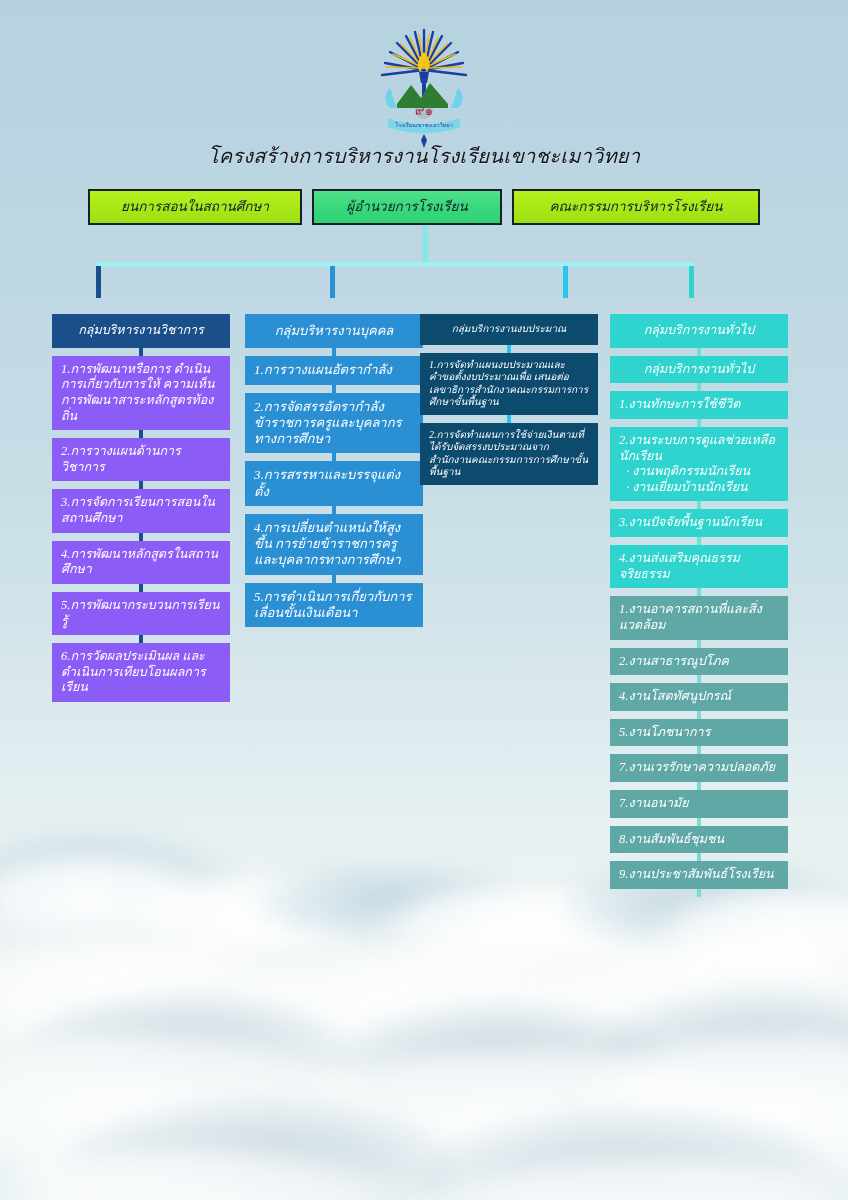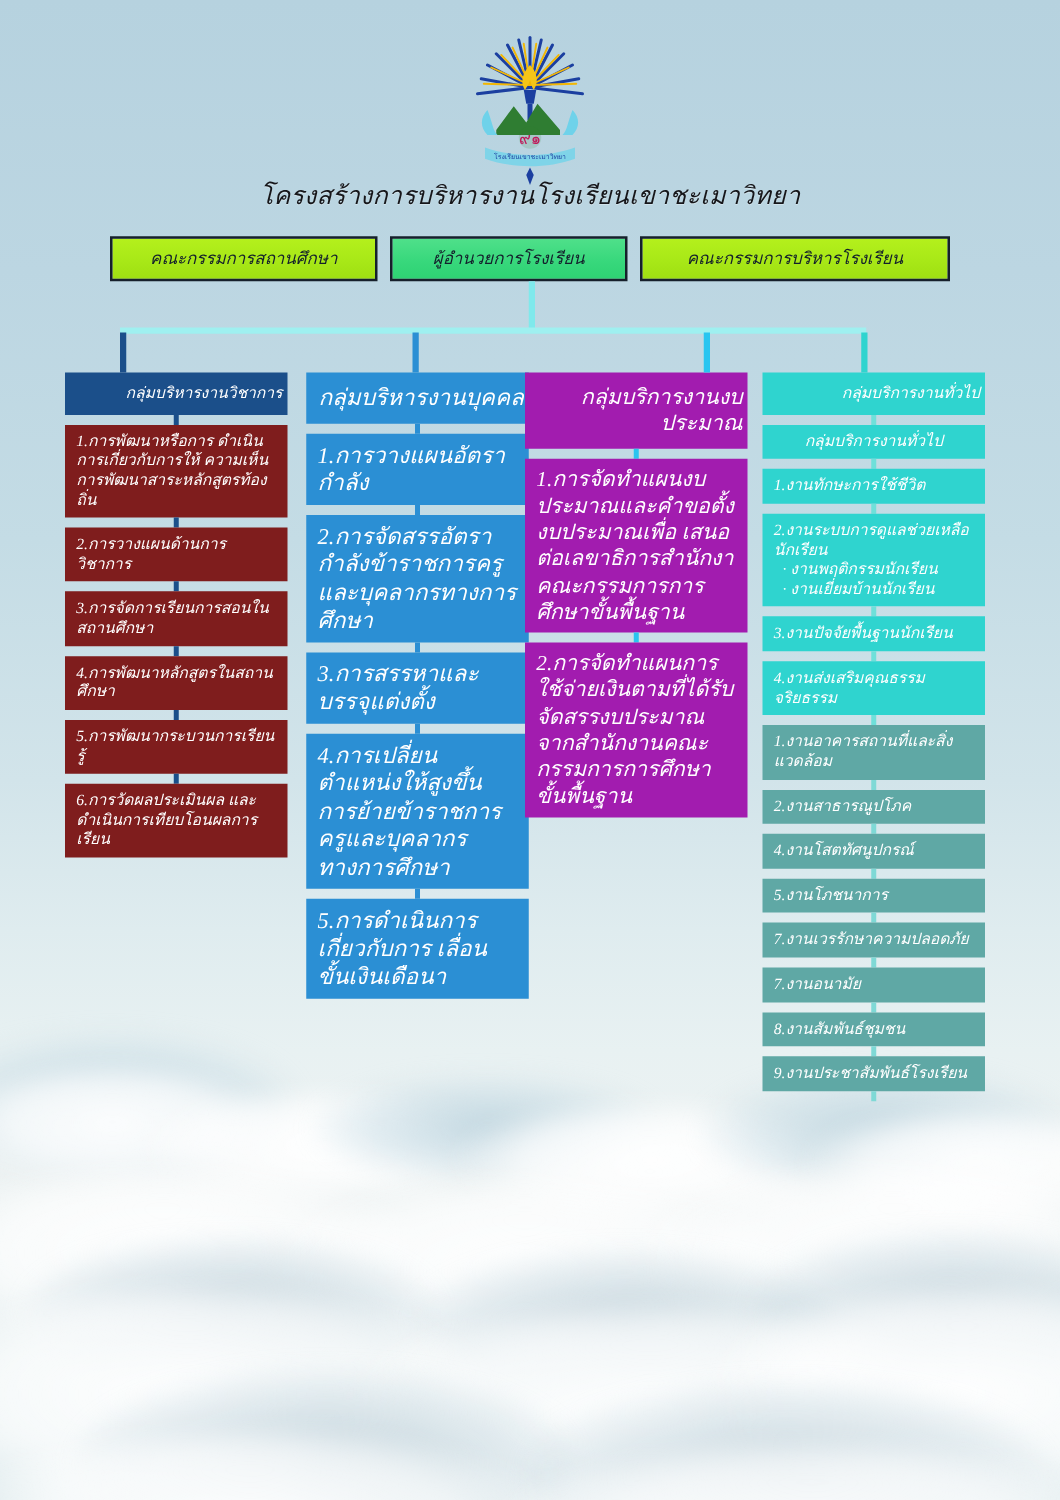--- a/index.html
+++ b/index.html
@@ -69,31 +69,32 @@
   .node{
     box-sizing:border-box;
     padding:6px 9px;
     margin-bottom:8px;
     font-style:italic;
     line-height:1.25;
     color:#ffffff;
     position:relative;
   }
   .node.head{
-    text-align:right;
+    text-align:center;
     font-size:15px;
-    padding:9px 4px;
+    padding:9px 24px;
+    margin-top:16px;
   }
   .node .sub{display:block;padding-left:7px;}
 
   
-  #col1 .node{background:#7f1d1d;font-size:12.5px;}
+  #col1 .node{background:#8b5cf6;font-size:12.5px;}
   #col1 .node.head{background:#1b4f8a;}
-  #col2 .node{background:#2b8fd4;font-size:18px;}
-  #col3 .node{background:#a21caf;font-size:17px;}
+  #col2 .node{background:#2b8fd4;font-size:13px;}
+  #col3 .node{background:#0c4a6e;font-size:10px;}
   #col4 .node{background:#2fd4cf;font-size:12.5px;}
   #col4 .node.teal{background:#5fa8a5;}
   #col4 .node.centered{text-align:center;}
 
   
   .tie{position:absolute;left:50%;margin-left:-2px;width:4px;height:8px;bottom:-8px;}
   #col1 .tie{background:#1b4f8a;}
   #col2 .tie{background:#2b8fd4;}
   #col3 .tie{background:#29c5f0;}
   #col4 .tie{background:#6fe0da;}
@@ -188,21 +189,21 @@
 
         <path d="M0,52 L3,58 L0,66 L-3,58 Z" fill="#1b3fa0"></path>
       </g>
     </svg>
   </div>
 
   <div class="title">โครงสร้างการบริหารงานโรงเรียนเขาชะเมาวิทยา</div>
 
   <div class="toprow">
     <div class="topbox lime" id="tb-board">
-      <span>คณะกรรมการสถานศึกษา</span>
+      <span>ยนการสอนในสถานศึกษา</span>
     </div>
     <div class="topbox lime" id="tb-exec">
       <span>คณะกรรมการบริหารโรงเรียน</span>
     </div>
     <div class="topbox green" id="tb-director">
       <span>ผู้อำนวยการโรงเรียน</span>
     </div>
   </div>
 
   <div class="conn vstem"></div>

